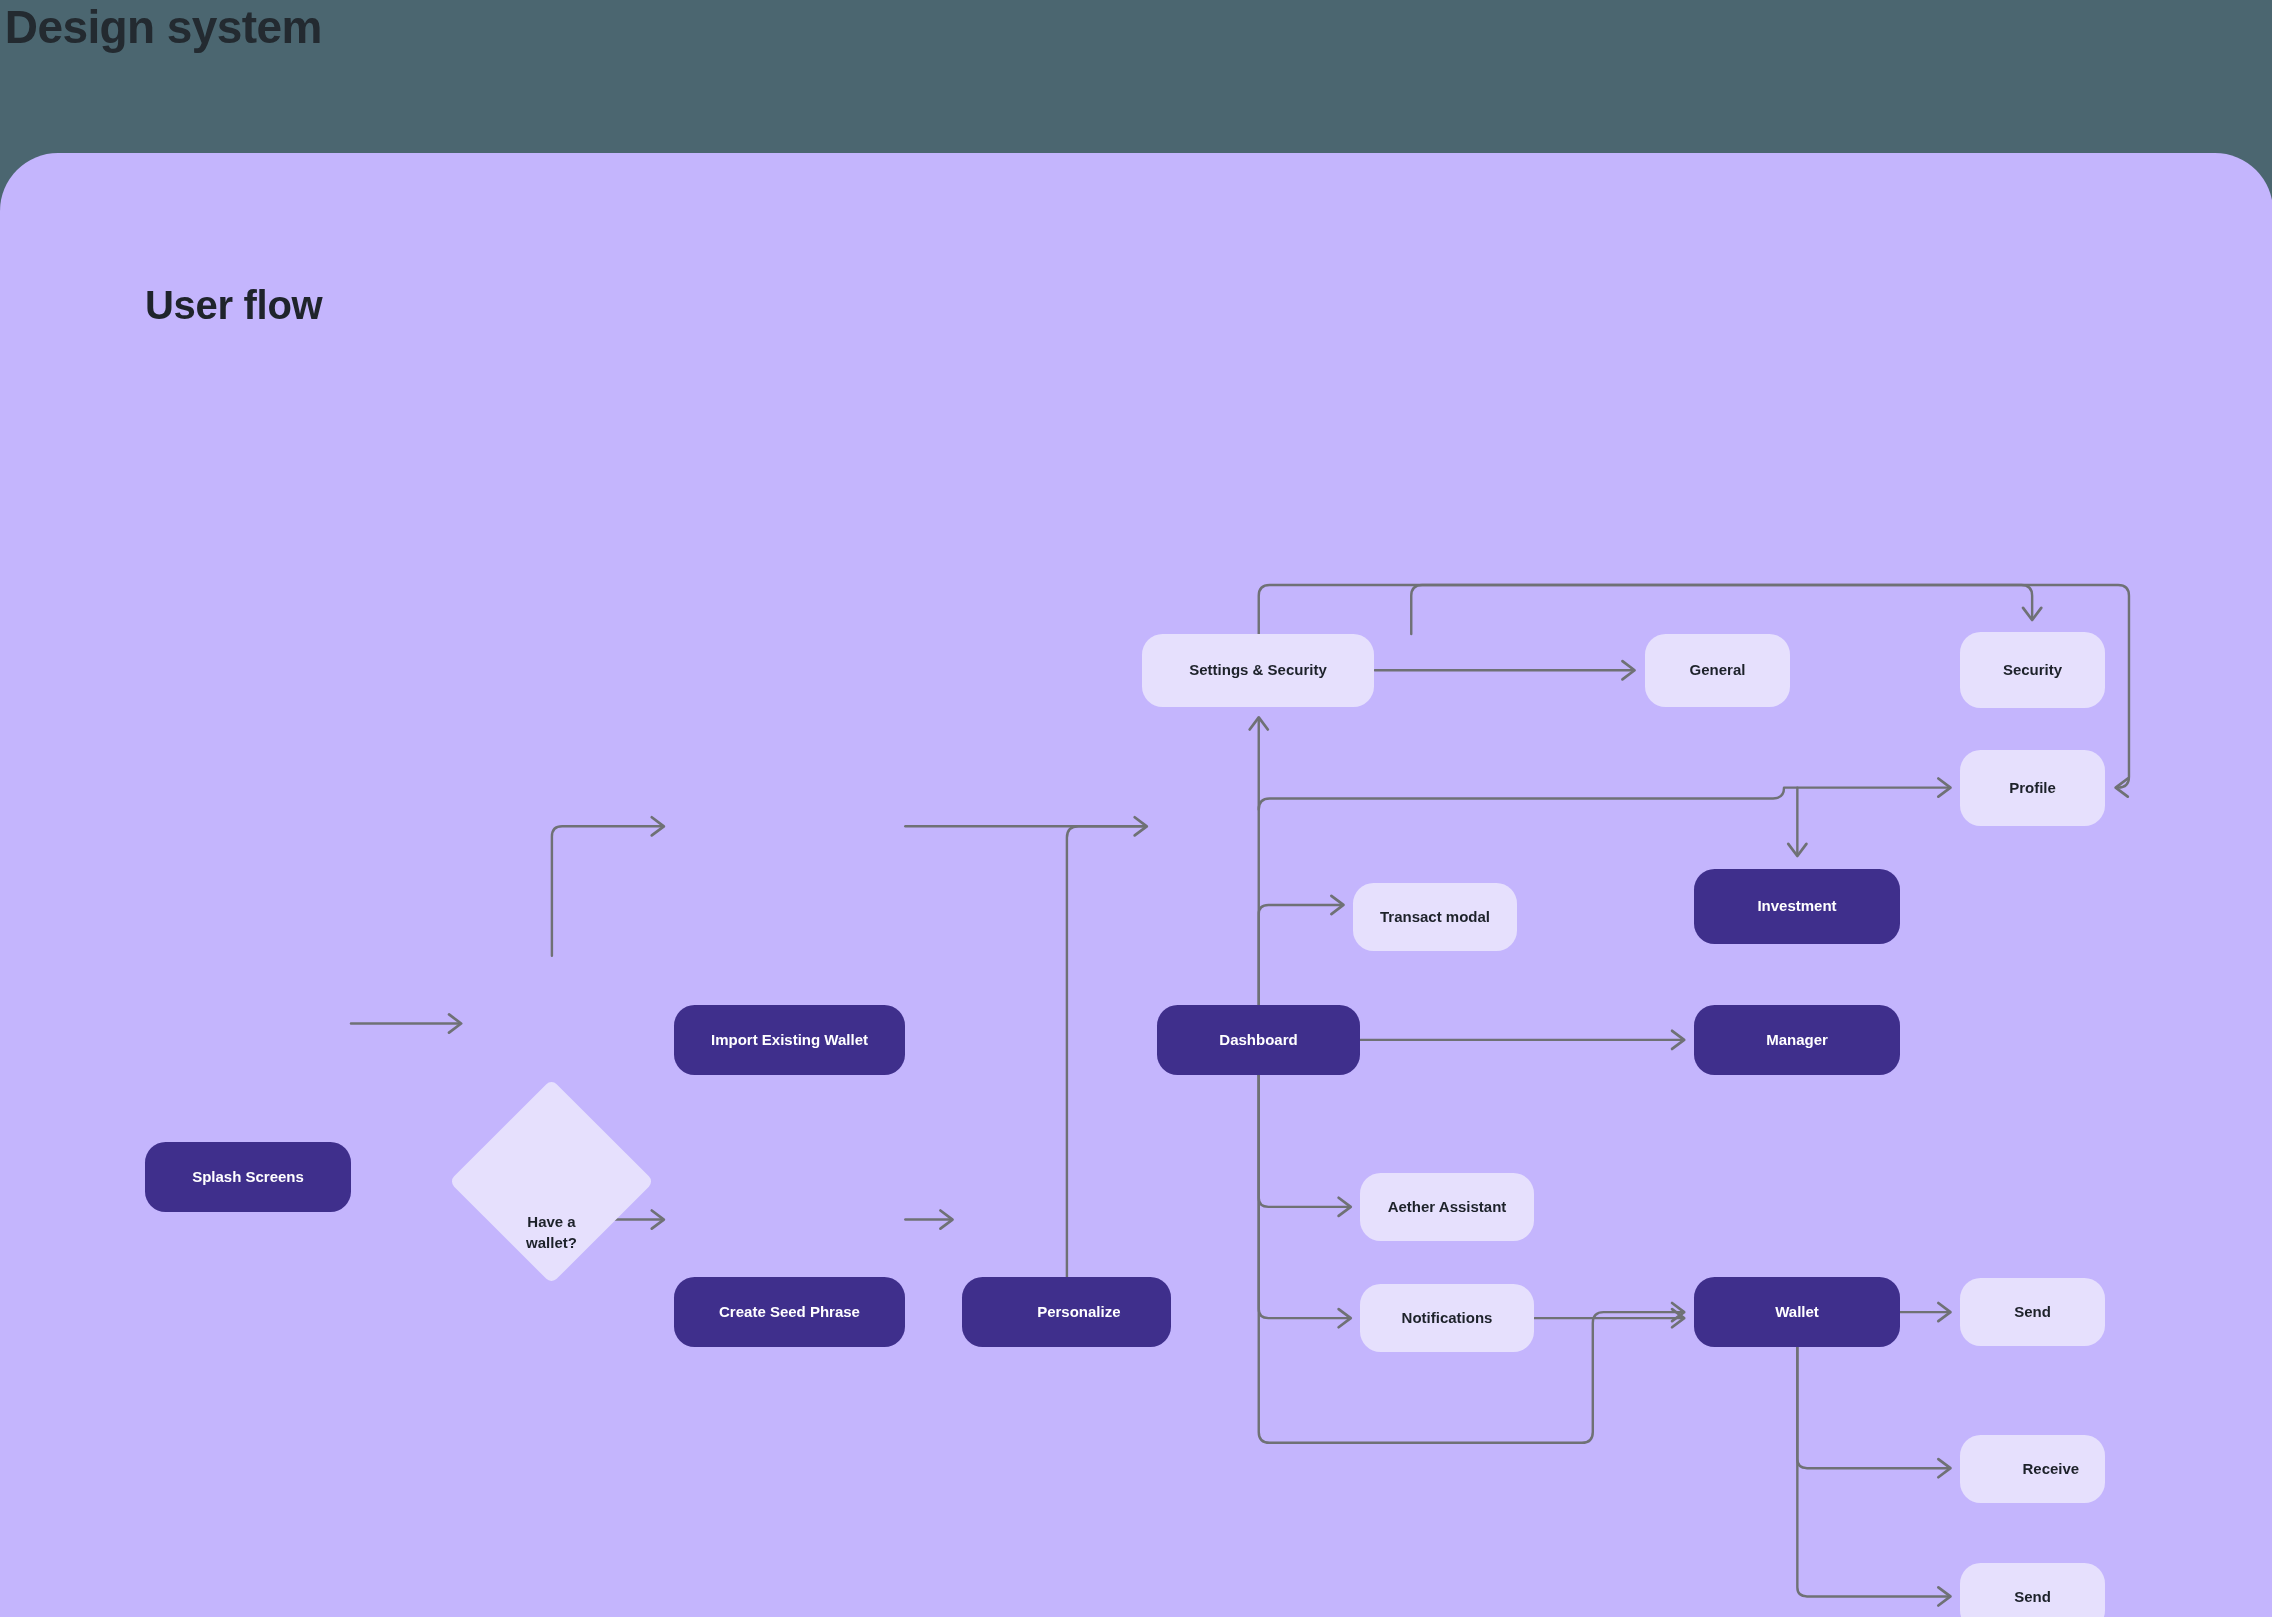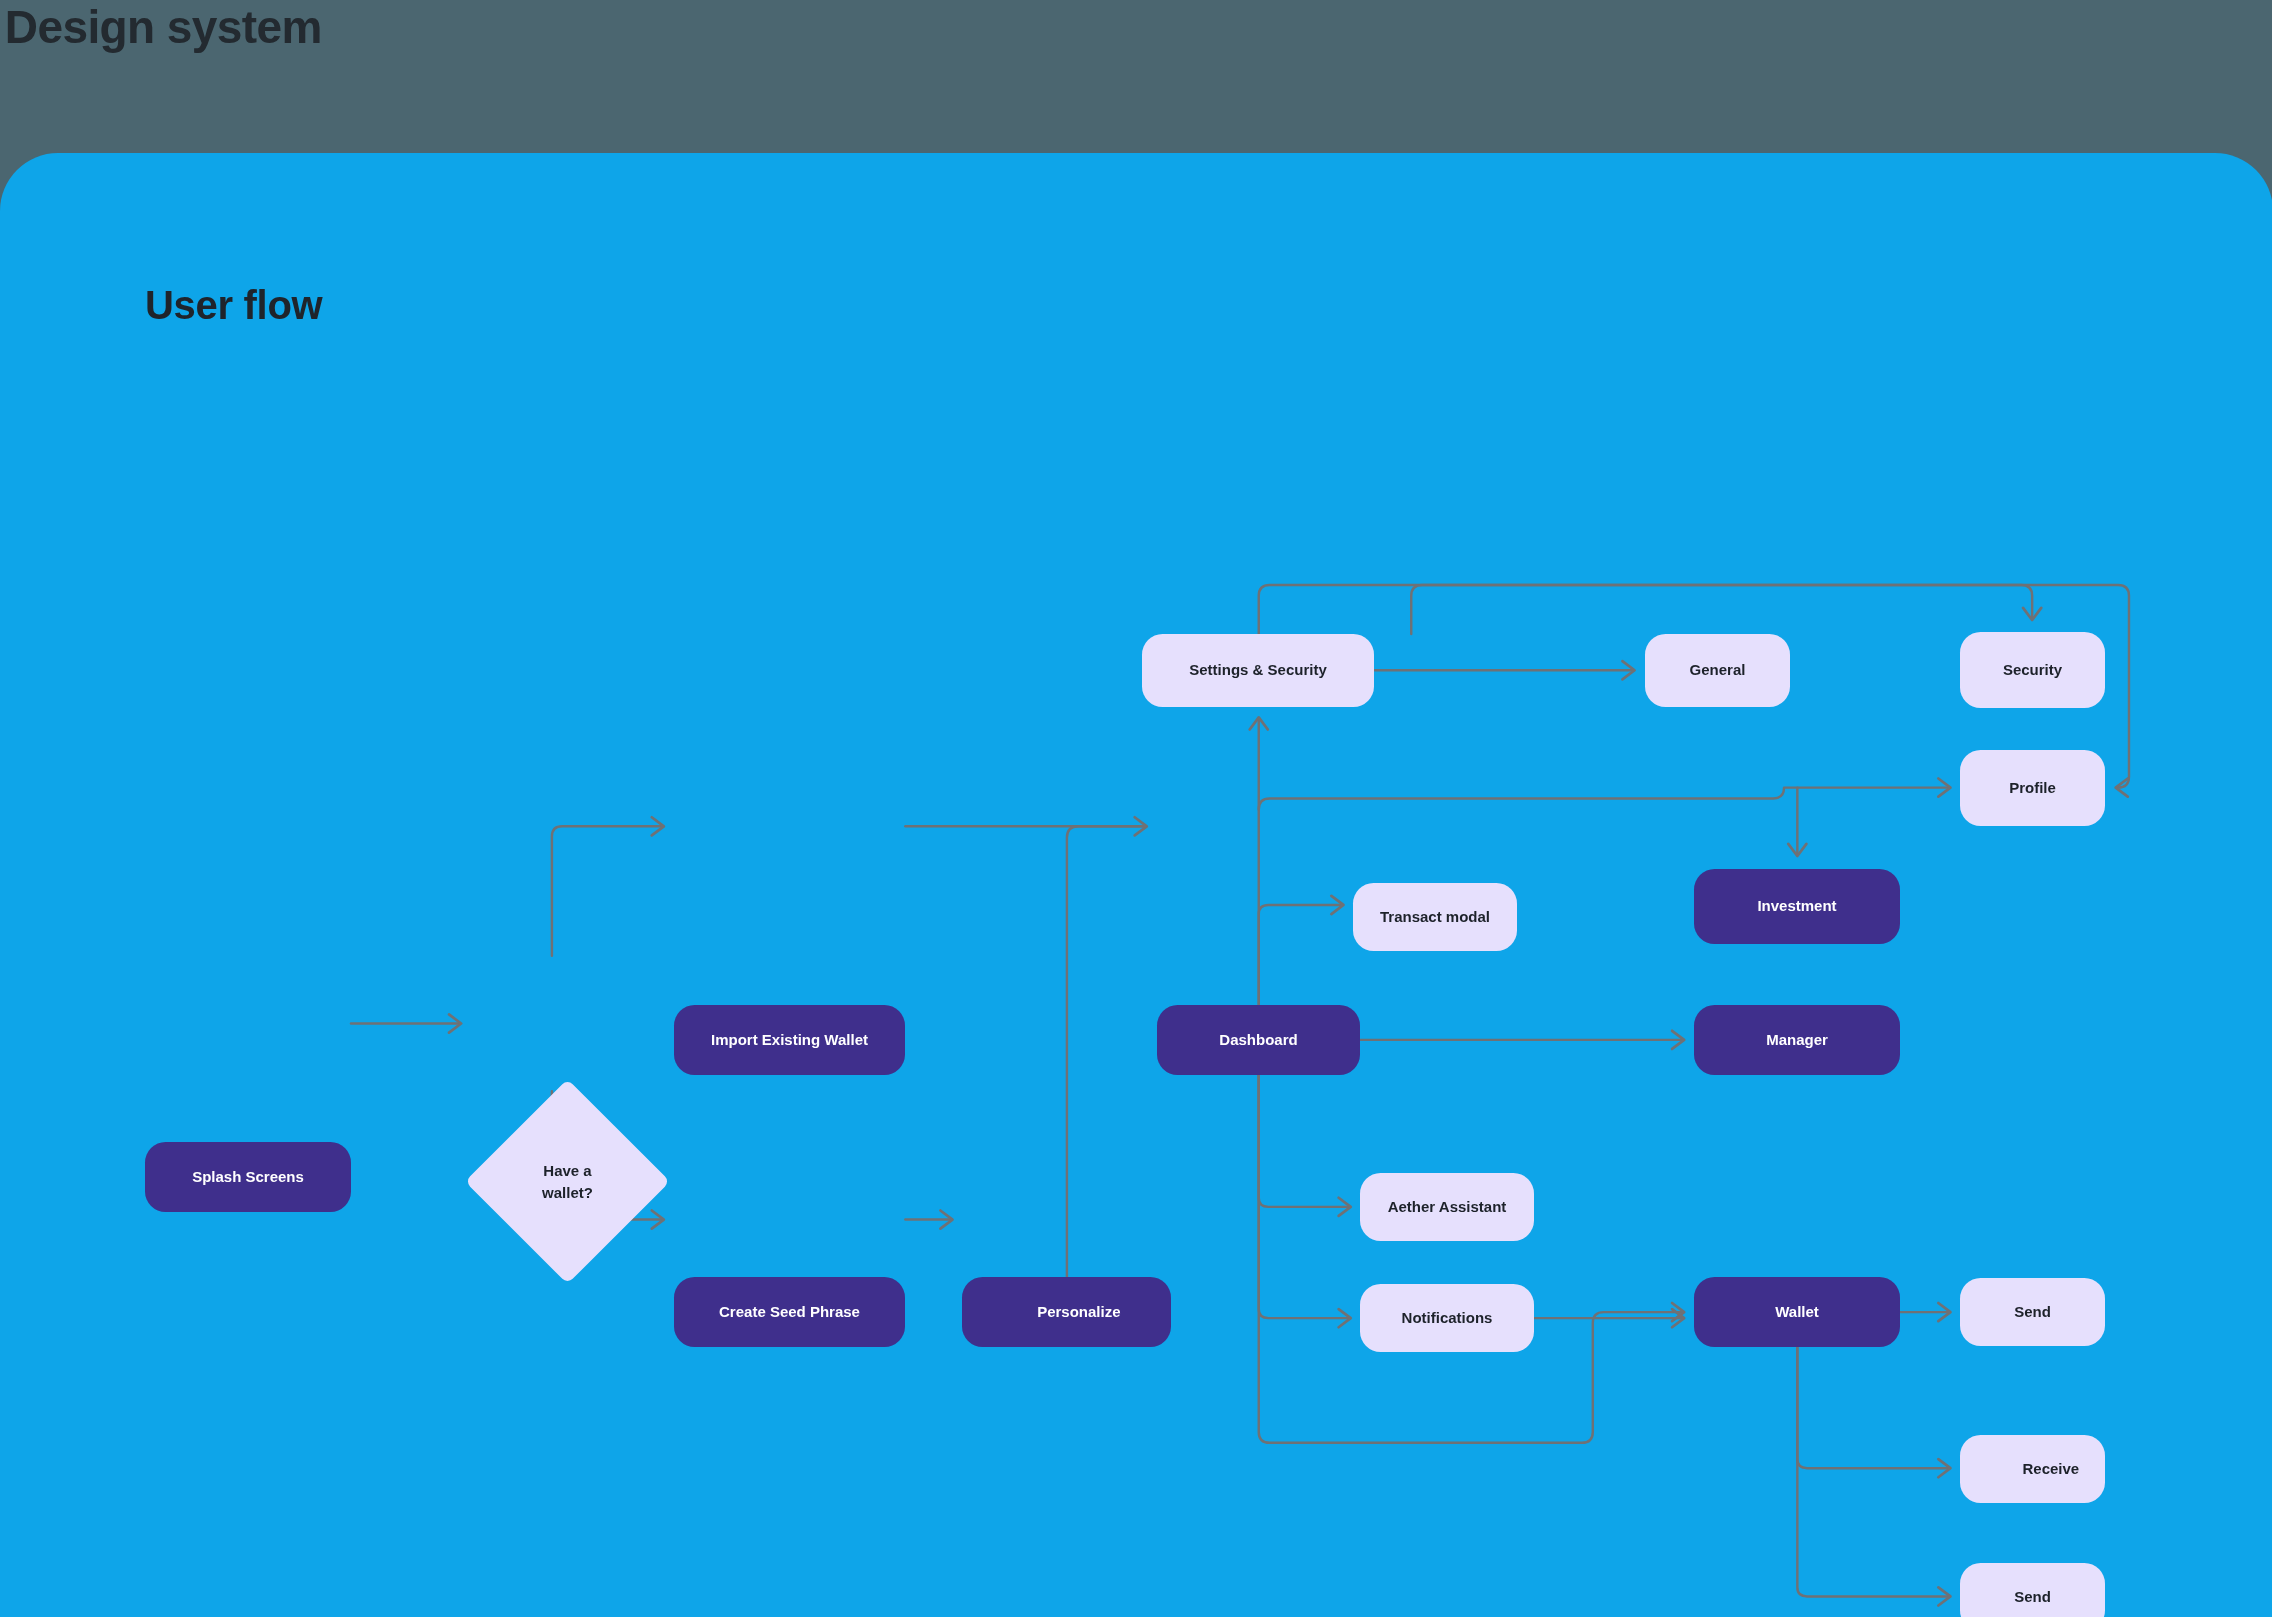--- a/index.html
+++ b/index.html
@@ -12,21 +12,21 @@
   }
   #page-title{
     position:absolute;left:4.8px;top:3.6px;
     font-size:46px;font-weight:700;color:#232a30;
     letter-spacing:-0.6px;line-height:1;
     white-space:nowrap;
   }
   #canvas-card{
     position:absolute;left:0px;top:153px;
     width:2273px;height:1464px;
-    background:#0ea5e9;
+    background:#c4b5fd;
     border-radius:58px 58px 0 0;
     overflow:hidden;
   }
   #flow-heading{
     position:absolute;left:145px;top:132px;
     font-size:40px;font-weight:700;color:#1f242b;
     letter-spacing:-0.3px;line-height:1;
     white-space:nowrap;
   }
   #edge-layer{
@@ -137,21 +137,21 @@
     <path class="ah" d="M3203 2159 L 3223 2174 L 3203 2189"></path>
 
     <path class="e" d="M2970 1974 V 2371 Q 2970 2386 2986 2386 H 3221"></path>
     <path class="ah" d="M3203 2371 L 3223 2386 L 3203 2401"></path>
   </svg>
 
   <div class="node dark" style="left:145px;top:989px;width:206px;height:70px;">
     <span>Splash Screens</span>
   </div>
 
-  <div class="diamond" style="left:495px;top:956px;width:145px;height:145px;">
+  <div class="diamond" style="left:479px;top:956px;width:145px;height:145px;align-items:flex-end;">
     <span class="dshape"></span>
     <span class="dlabel">Have a<br>wallet?</span>
   </div>
 
   <div class="node dark" style="left:674px;top:852px;width:231px;height:70px;">
     <span>Import Existing Wallet</span>
   </div>
 
   <div class="node dark" style="left:674px;top:1124px;width:231px;height:70px;">
     <span>Create Seed Phrase</span>

